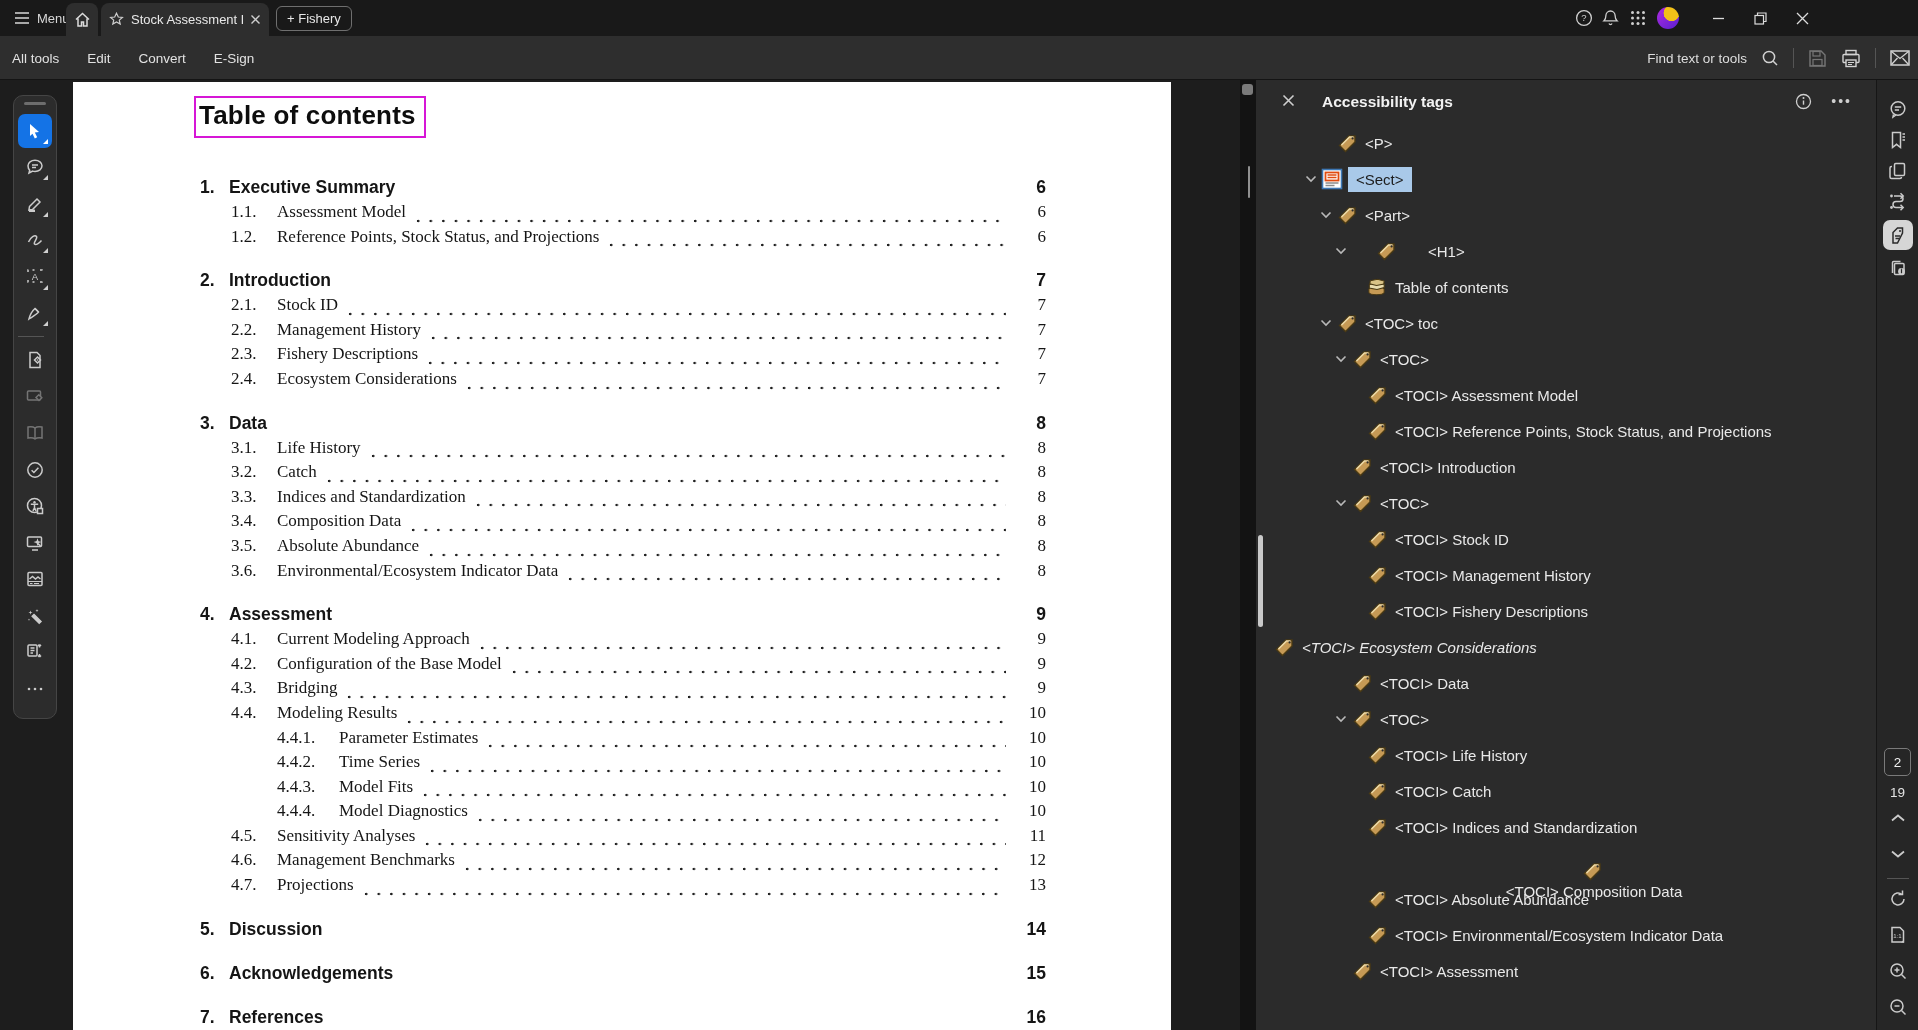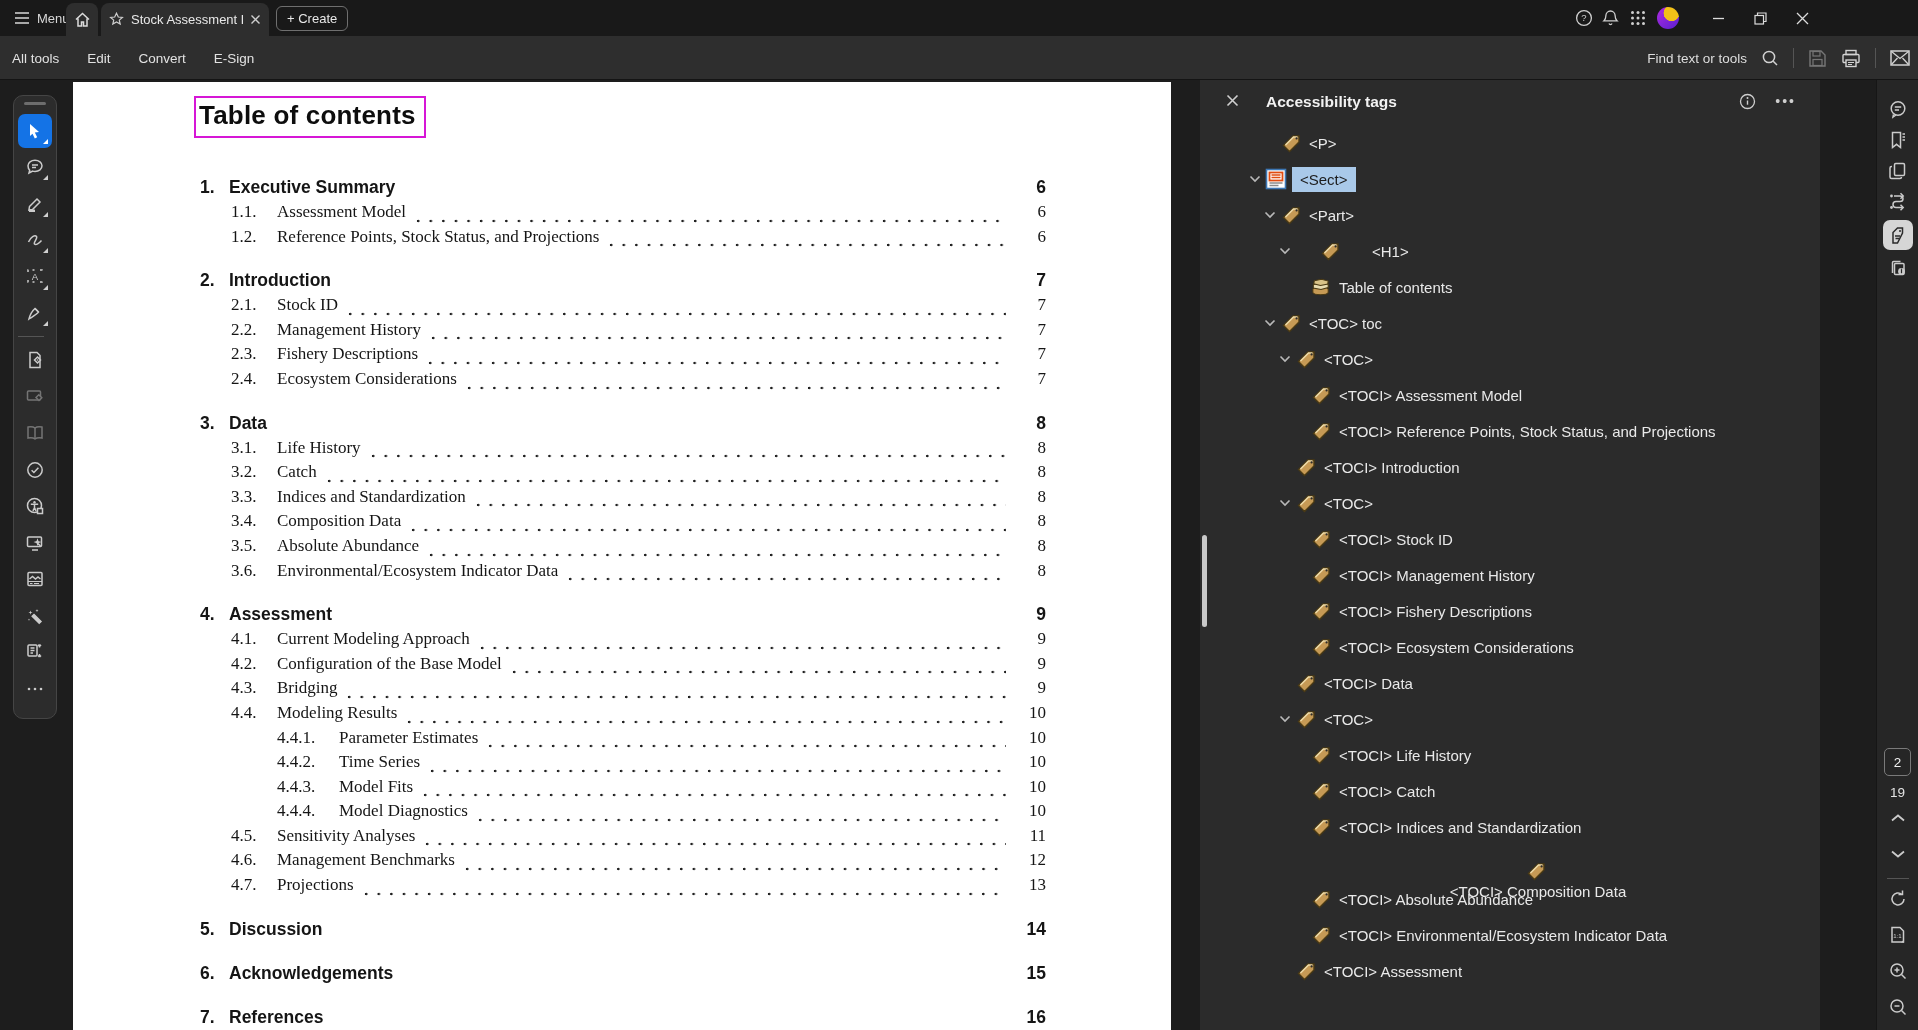--- a/index.html
+++ b/index.html
@@ -58,21 +58,21 @@
   .leader{flex:1;margin:0 10px;align-self:stretch;
           background-image:radial-gradient(circle at 2px 2px,#202020 1.35px,rgba(0,0,0,0) 1.6px);
           background-size:12.6px 4px;background-repeat:repeat-x;background-position:left bottom 4px;}
   .leader.none{background:none;}
   .toc-page{flex:0 0 30px;text-align:right;}
   
   .scroll-col{position:absolute;left:1240px;top:80px;width:16px;height:950px;background:#131313;}
   .scroll-thumb{position:absolute;left:2px;top:4px;width:11px;height:11px;border-radius:3px;background:#7a7a7a;}
   .splitter{position:absolute;left:1248px;top:166px;width:2px;height:32px;background:#909090;border-radius:1px;}
   
-  .panel{position:absolute;left:1200px;top:80px;width:620px;height:950px;background:#2b2b2b;}
+  .panel{position:absolute;left:1256px;top:80px;width:620px;height:950px;background:#2b2b2b;}
   .panel-header{position:absolute;left:0;top:0;width:100%;height:45px;display:flex;align-items:center;}
   .ph-close{position:absolute;left:26px;top:14px;}
   .ph-title{position:absolute;left:66px;top:13px;font-size:15.5px;font-weight:bold;color:#f2f2f2;}
   .ph-info{position:absolute;right:64px;top:13px;}
   .ph-more{position:absolute;right:24px;top:13px;letter-spacing:2px;color:#cfcfcf;font-size:14px;}
   .tree{position:absolute;left:0;top:45px;width:100%;}
   .tree-row{height:36px;display:flex;align-items:center;font-size:15px;color:#e9e9e9;}
   .tr-chev{width:14px;flex:0 0 14px;display:flex;align-items:center;justify-content:center;}
   .tr-icon{width:24px;flex:0 0 24px;margin-left:2px;display:flex;align-items:center;justify-content:center;}
   .tr-label{margin-left:6px;white-space:nowrap;}
@@ -119,21 +119,21 @@
           </svg>
         </span>
       <span class="tab-label">Stock Assessment Repor..</span>
       <span>
           <svg width="11" height="11" viewBox="0 0 11 11">
             <path d="M1.5 1.5l8 8m0-8-8 8" stroke="#cfcfcf" stroke-width="1.4"></path>
           </svg>
         </span>
     </div>
     <div class="create-btn">
-      <span>+ Create</span>
+      <span>+ Fishery</span>
     </div>
     <div class="tb-right">
       <span class="tb-ic">
           <svg width="18" height="18" viewBox="0 0 18 18">
             <circle cx="9" cy="9" r="7.4" fill="none" stroke="#cfcfcf" stroke-width="1.3"></circle>
             <text x="9" y="12.4" text-anchor="middle" font-size="9.5" fill="#cfcfcf" font-family="Liberation Sans">?</text>
           </svg>
         </span>
       <span class="tb-ic">
           <svg width="17" height="18" viewBox="0 0 17 18">
@@ -719,21 +719,21 @@
           <span class="tr-chev"></span>
           <span class="tr-icon">
             <svg width="23" height="23" viewBox="0 0 23 23">
               <path d="M3.5 13.5 13 4h6v6l-9.5 9.5z" fill="#c69a55" stroke="#4a3a14" stroke-width="1.4"></path>
               <path d="M5.5 13 13.5 5h4" fill="none" stroke="#ecd9a8" stroke-width="1.6"></path>
               <circle cx="16.6" cy="6.4" r="1.1" fill="#2b2b2b"></circle>
             </svg>
           </span>
           <span class="tr-label">&lt;TOCI&gt; Fishery Descriptions</span>
         </div>
-        <div class="tree-row" style="padding-left: 93px;">
+        <div class="tree-row" style=" font-style: italic;">
           <span class="tr-chev"></span>
           <span class="tr-icon">
             <svg width="23" height="23" viewBox="0 0 23 23">
               <path d="M3.5 13.5 13 4h6v6l-9.5 9.5z" fill="#c69a55" stroke="#4a3a14" stroke-width="1.4"></path>
               <path d="M5.5 13 13.5 5h4" fill="none" stroke="#ecd9a8" stroke-width="1.6"></path>
               <circle cx="16.6" cy="6.4" r="1.1" fill="#2b2b2b"></circle>
             </svg>
           </span>
           <span class="tr-label">&lt;TOCI&gt; Ecosystem Considerations</span>
         </div>

